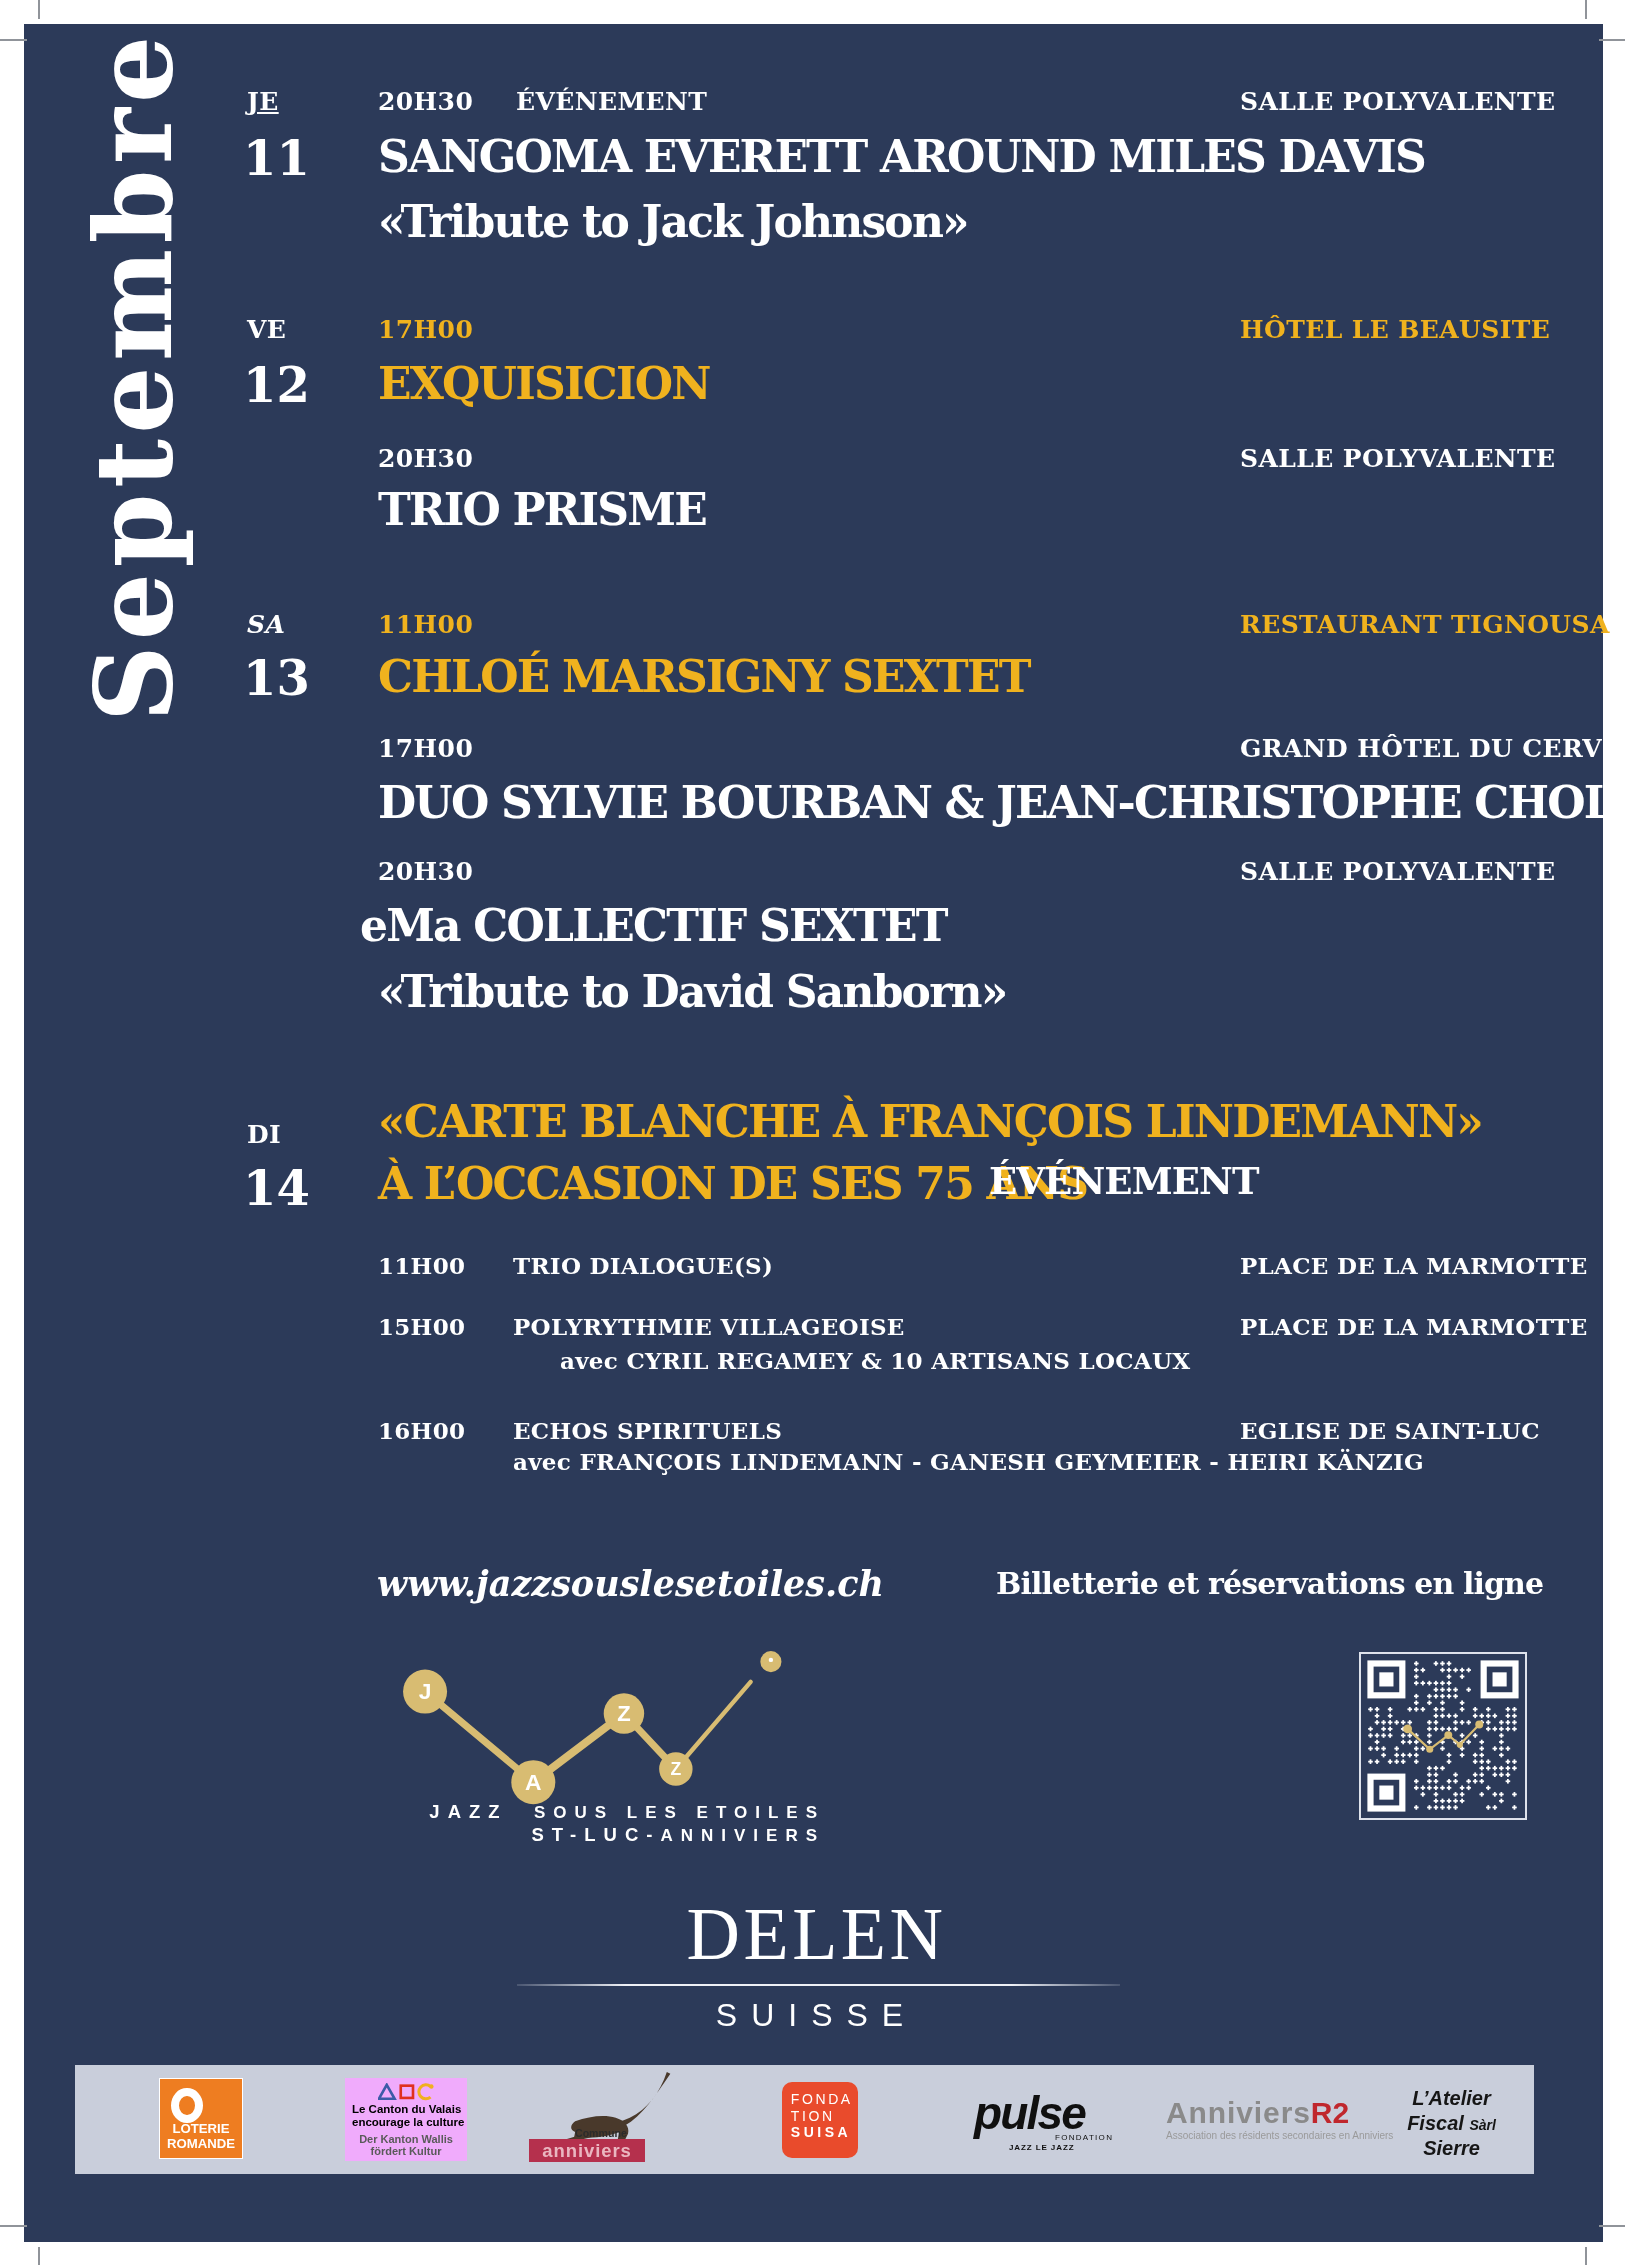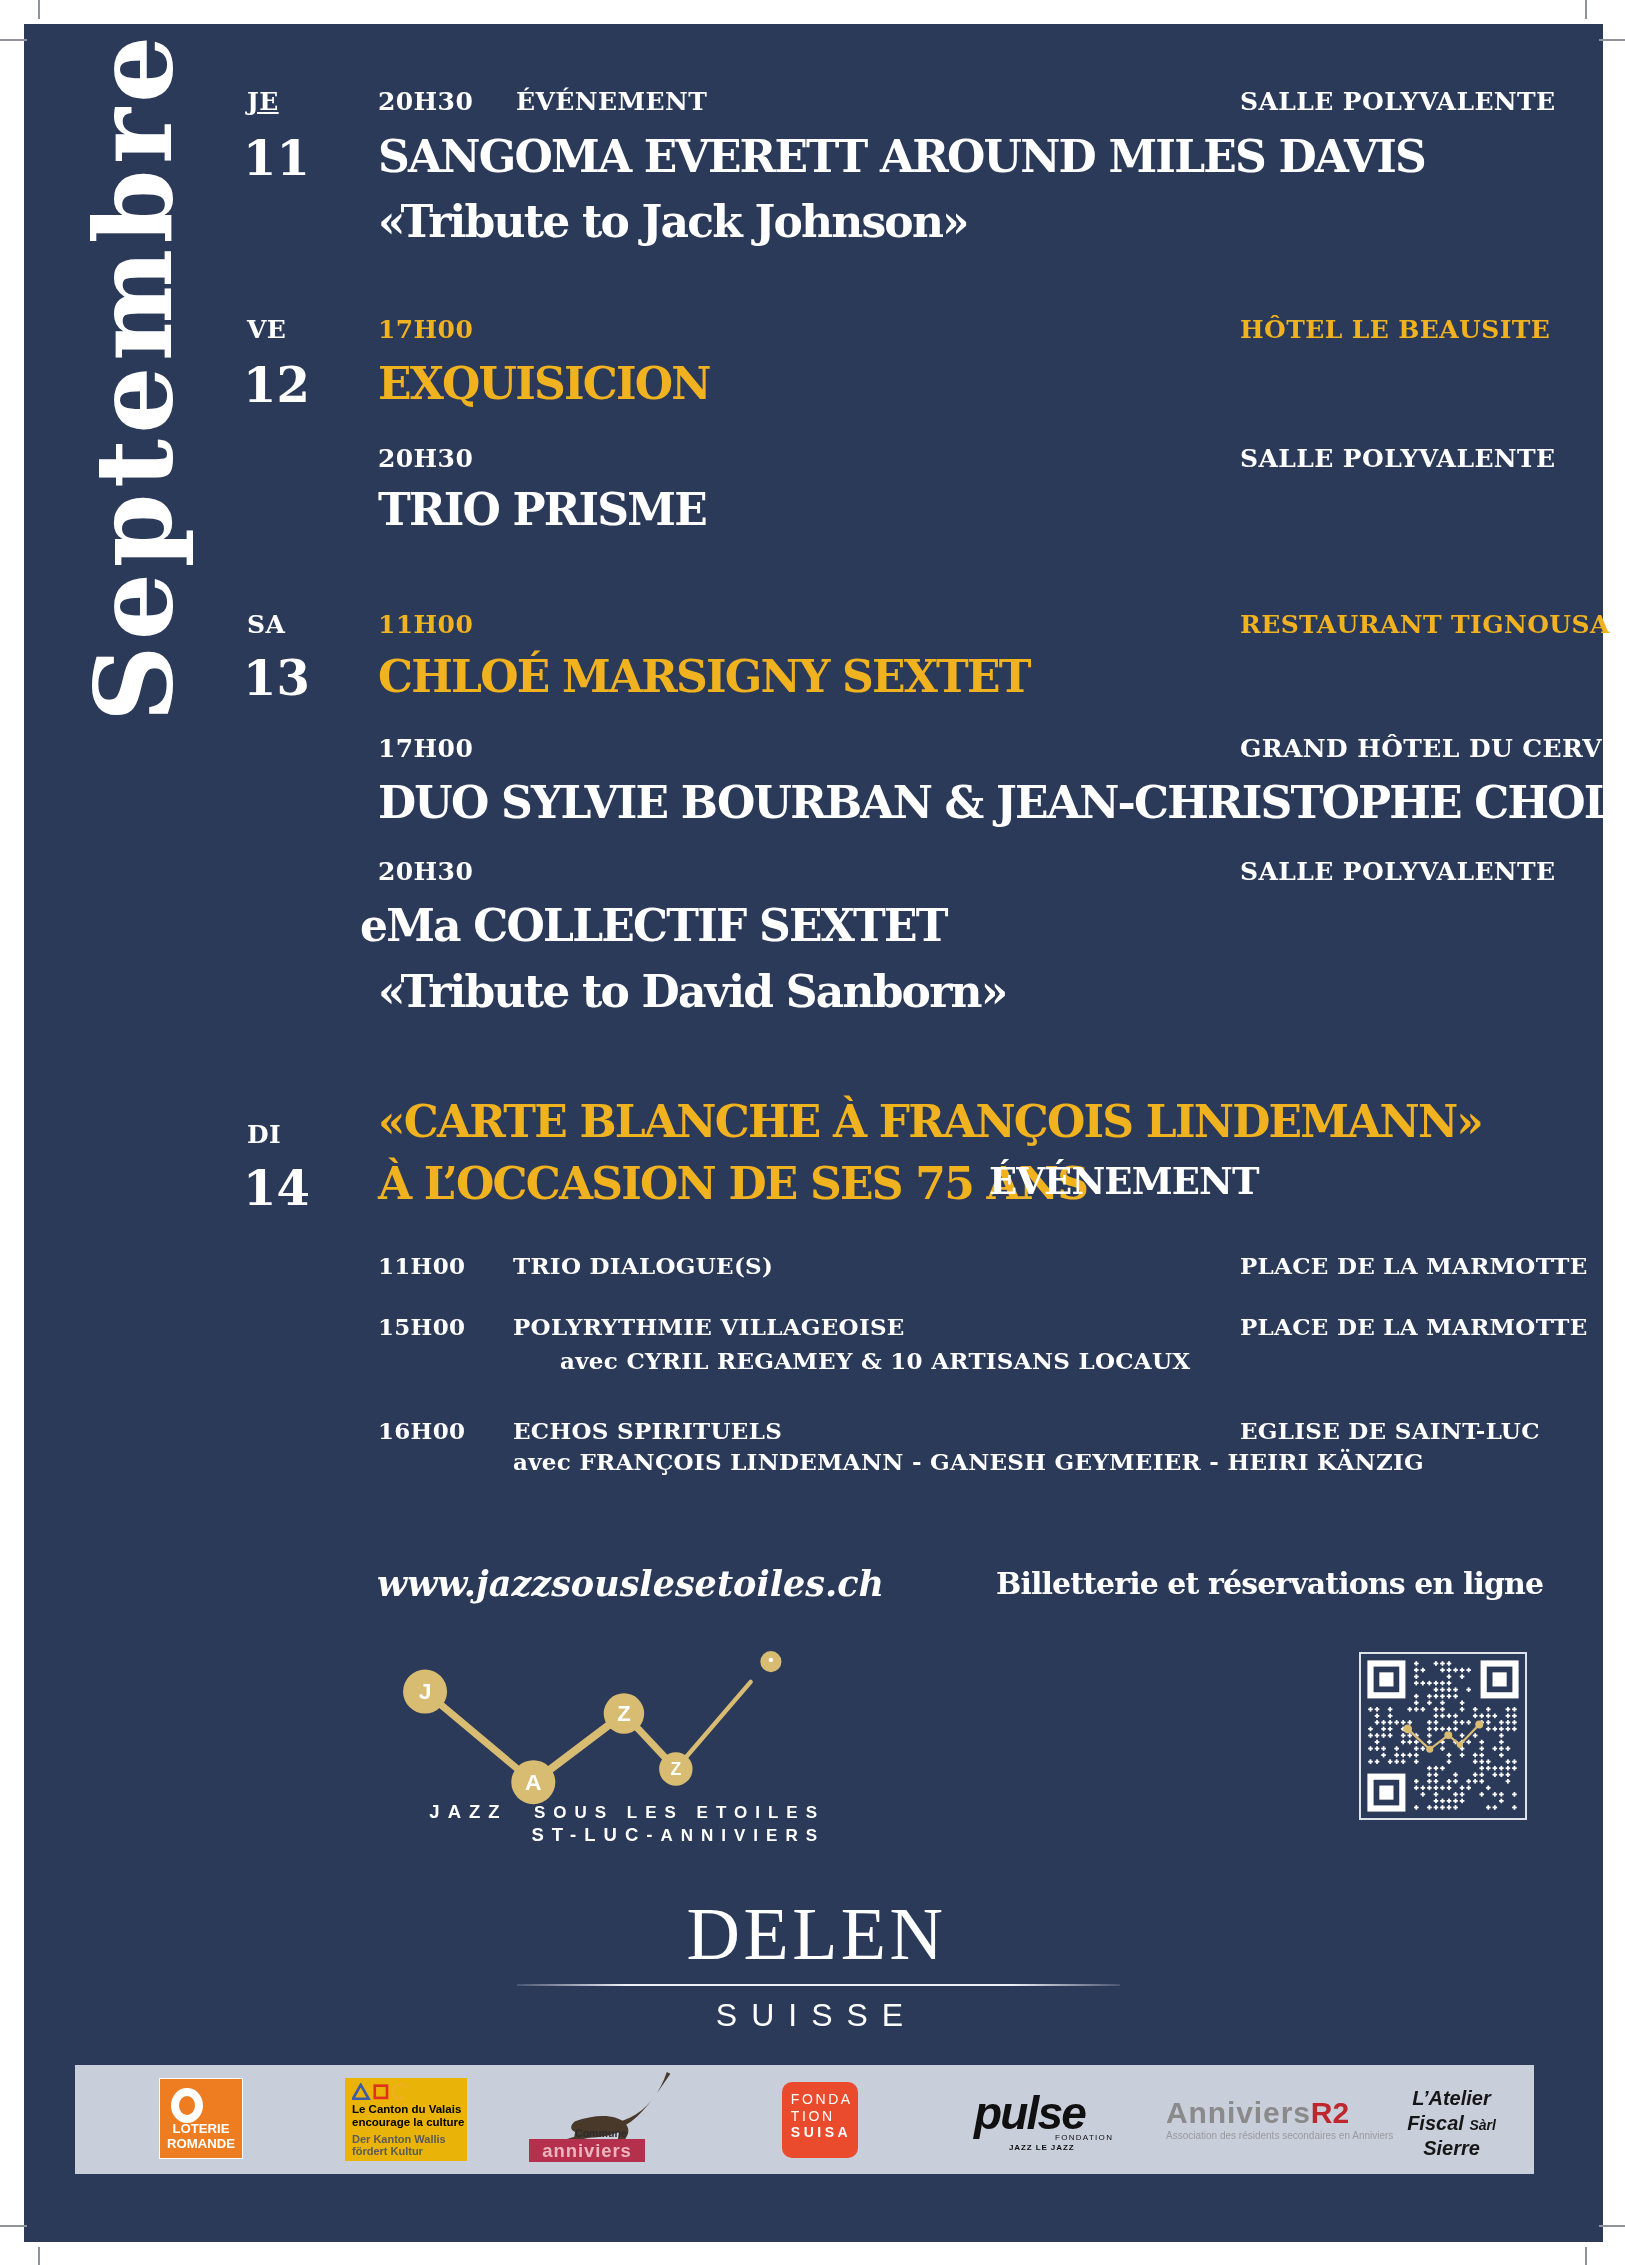--- a/index.html
+++ b/index.html
@@ -30,21 +30,21 @@
   .delenline{height:1.8px;background:linear-gradient(90deg,rgba(240,242,248,.15),#eef0f6 18%,#eef0f6 82%,rgba(240,242,248,.15));}
   #bar{position:absolute;left:75px;top:2065px;width:1459px;height:109px;
        background:var(--bar,#c9cedb);}
   .cropmark{position:absolute;background:#90949a;}
   
   .loterie{background:var(--loterie,#ee7d21);border:1.8px solid #fff;color:#fff;
            font-family:"Liberation Sans",sans-serif;font-weight:bold;text-align:center;}
   .loterie .ring{position:absolute;left:10.6px;top:8.8px;width:16px;height:19.4px;
                  border:8px solid #fff;border-radius:50%;}
   .loterie .t{position:absolute;left:0;right:0;bottom:7px;font-size:13.2px;line-height:1.15;}
-  .canton{background:#eab308;font-family:"Liberation Sans",sans-serif;padding:5.3px 7px;box-sizing:border-box;}
+  .canton{background:#f0abfc;font-family:"Liberation Sans",sans-serif;padding:5.3px 7px;box-sizing:border-box;text-align:center;}
   .canton .fr{font-size:11.5px;font-weight:bold;color:#000;line-height:1.15;}
   .canton .de{font-size:11px;font-weight:bold;color:#5a5a5a;line-height:1.15;}
   .suisa{background:var(--suisa,#e94b2c);color:#fff;font-family:"Liberation Sans",sans-serif;
          padding:8.8px 0 0 8.8px;box-sizing:border-box;border-radius:10px;}
   .suisa div{font-size:14px;letter-spacing:2.6px;line-height:1.2;}
   .suisa .b{font-weight:bold;letter-spacing:3.5px;}
   .pulse{font-family:"Liberation Sans",sans-serif;color:#101010;}
   .pulse .p{font-size:46px;font-weight:bold;font-style:italic;letter-spacing:-1.8px;line-height:.9;}
   .pulse .s1{font-size:8px;letter-spacing:1.3px;position:absolute;left:81px;top:41px;}
   .pulse .s2{font-size:8px;font-weight:bold;letter-spacing:0.9px;position:absolute;left:35px;top:51px;}
@@ -85,21 +85,21 @@
 
 <div class="abs lbl" style="left:247px;top:317px;">VE</div>
 <div class="abs lbl gold" style="left:378px;top:317px;">17H00</div>
 <div class="abs lbl gold" style="left:1240px;top:317px;">HÔTEL LE BEAUSITE</div>
 <div class="abs num" style="left:243px;top:361px;">12</div>
 <div class="abs title gold" style="left:378px;top:362px;">EXQUISICION</div>
 <div class="abs lbl" style="left:378px;top:446px;">20H30</div>
 <div class="abs lbl" style="left:1240px;top:446px;">SALLE POLYVALENTE</div>
 <div class="abs title" style="left:378px;top:488px;">TRIO PRISME</div>
 
-<div class="abs lbl" style="left:247px;top:612px;">SA</div>
+<div class="abs lbl" style="left:247px;top:612px;font-style:italic;">SA</div>
 <div class="abs lbl gold" style="left:378px;top:612px;">11H00</div>
 <div class="abs lbl gold" style="left:1240px;top:612px;">RESTAURANT TIGNOUSA</div>
 <div class="abs num" style="left:243px;top:654px;">13</div>
 <div class="abs title gold" style="left:378px;top:655px;">CHLOÉ MARSIGNY SEXTET</div>
 <div class="abs lbl" style="left:378px;top:736px;">17H00</div>
 <div class="abs lbl" style="left:1240px;top:736px;">GRAND HÔTEL DU CERVIN</div>
 <div class="abs title" style="left:378px;top:781px;">DUO SYLVIE BOURBAN &amp; JEAN-CHRISTOPHE CHOLET</div>
 <div class="abs lbl" style="left:378px;top:859px;">20H30</div>
 <div class="abs lbl" style="left:1240px;top:859px;">SALLE POLYVALENTE</div>
 <div class="abs title" style="left:360px;top:904px;">eMa COLLECTIF SEXTET</div>

